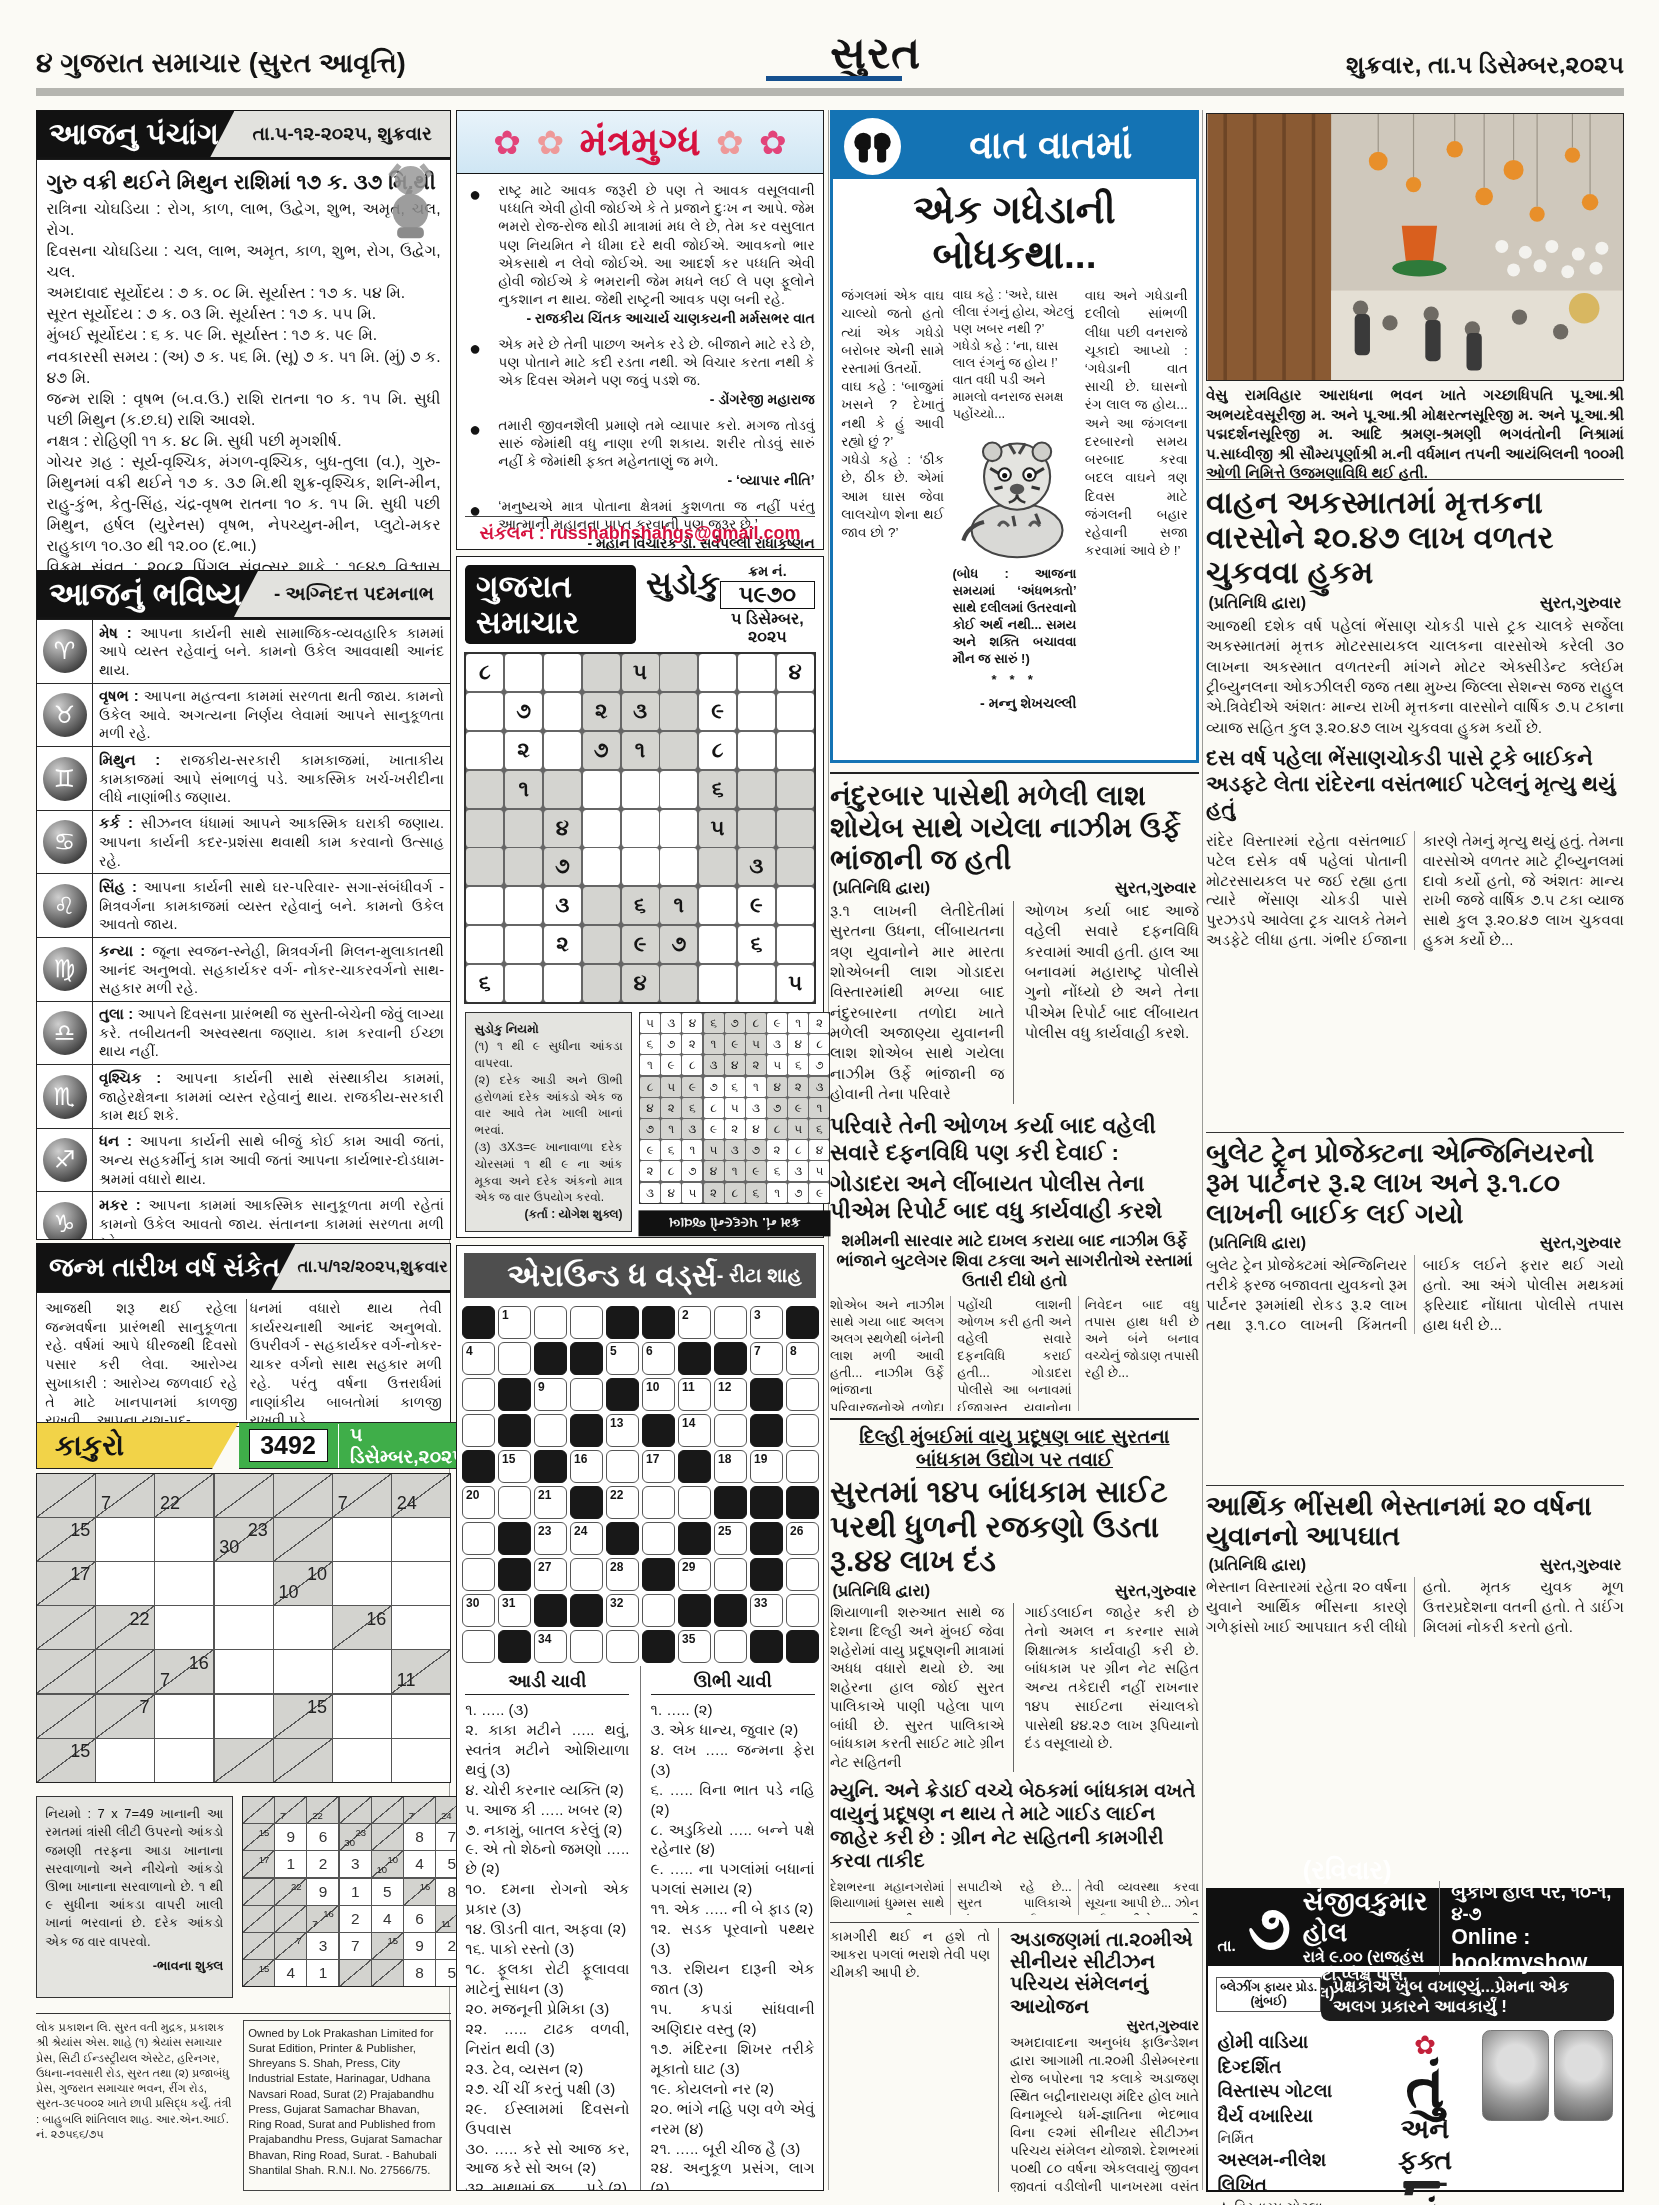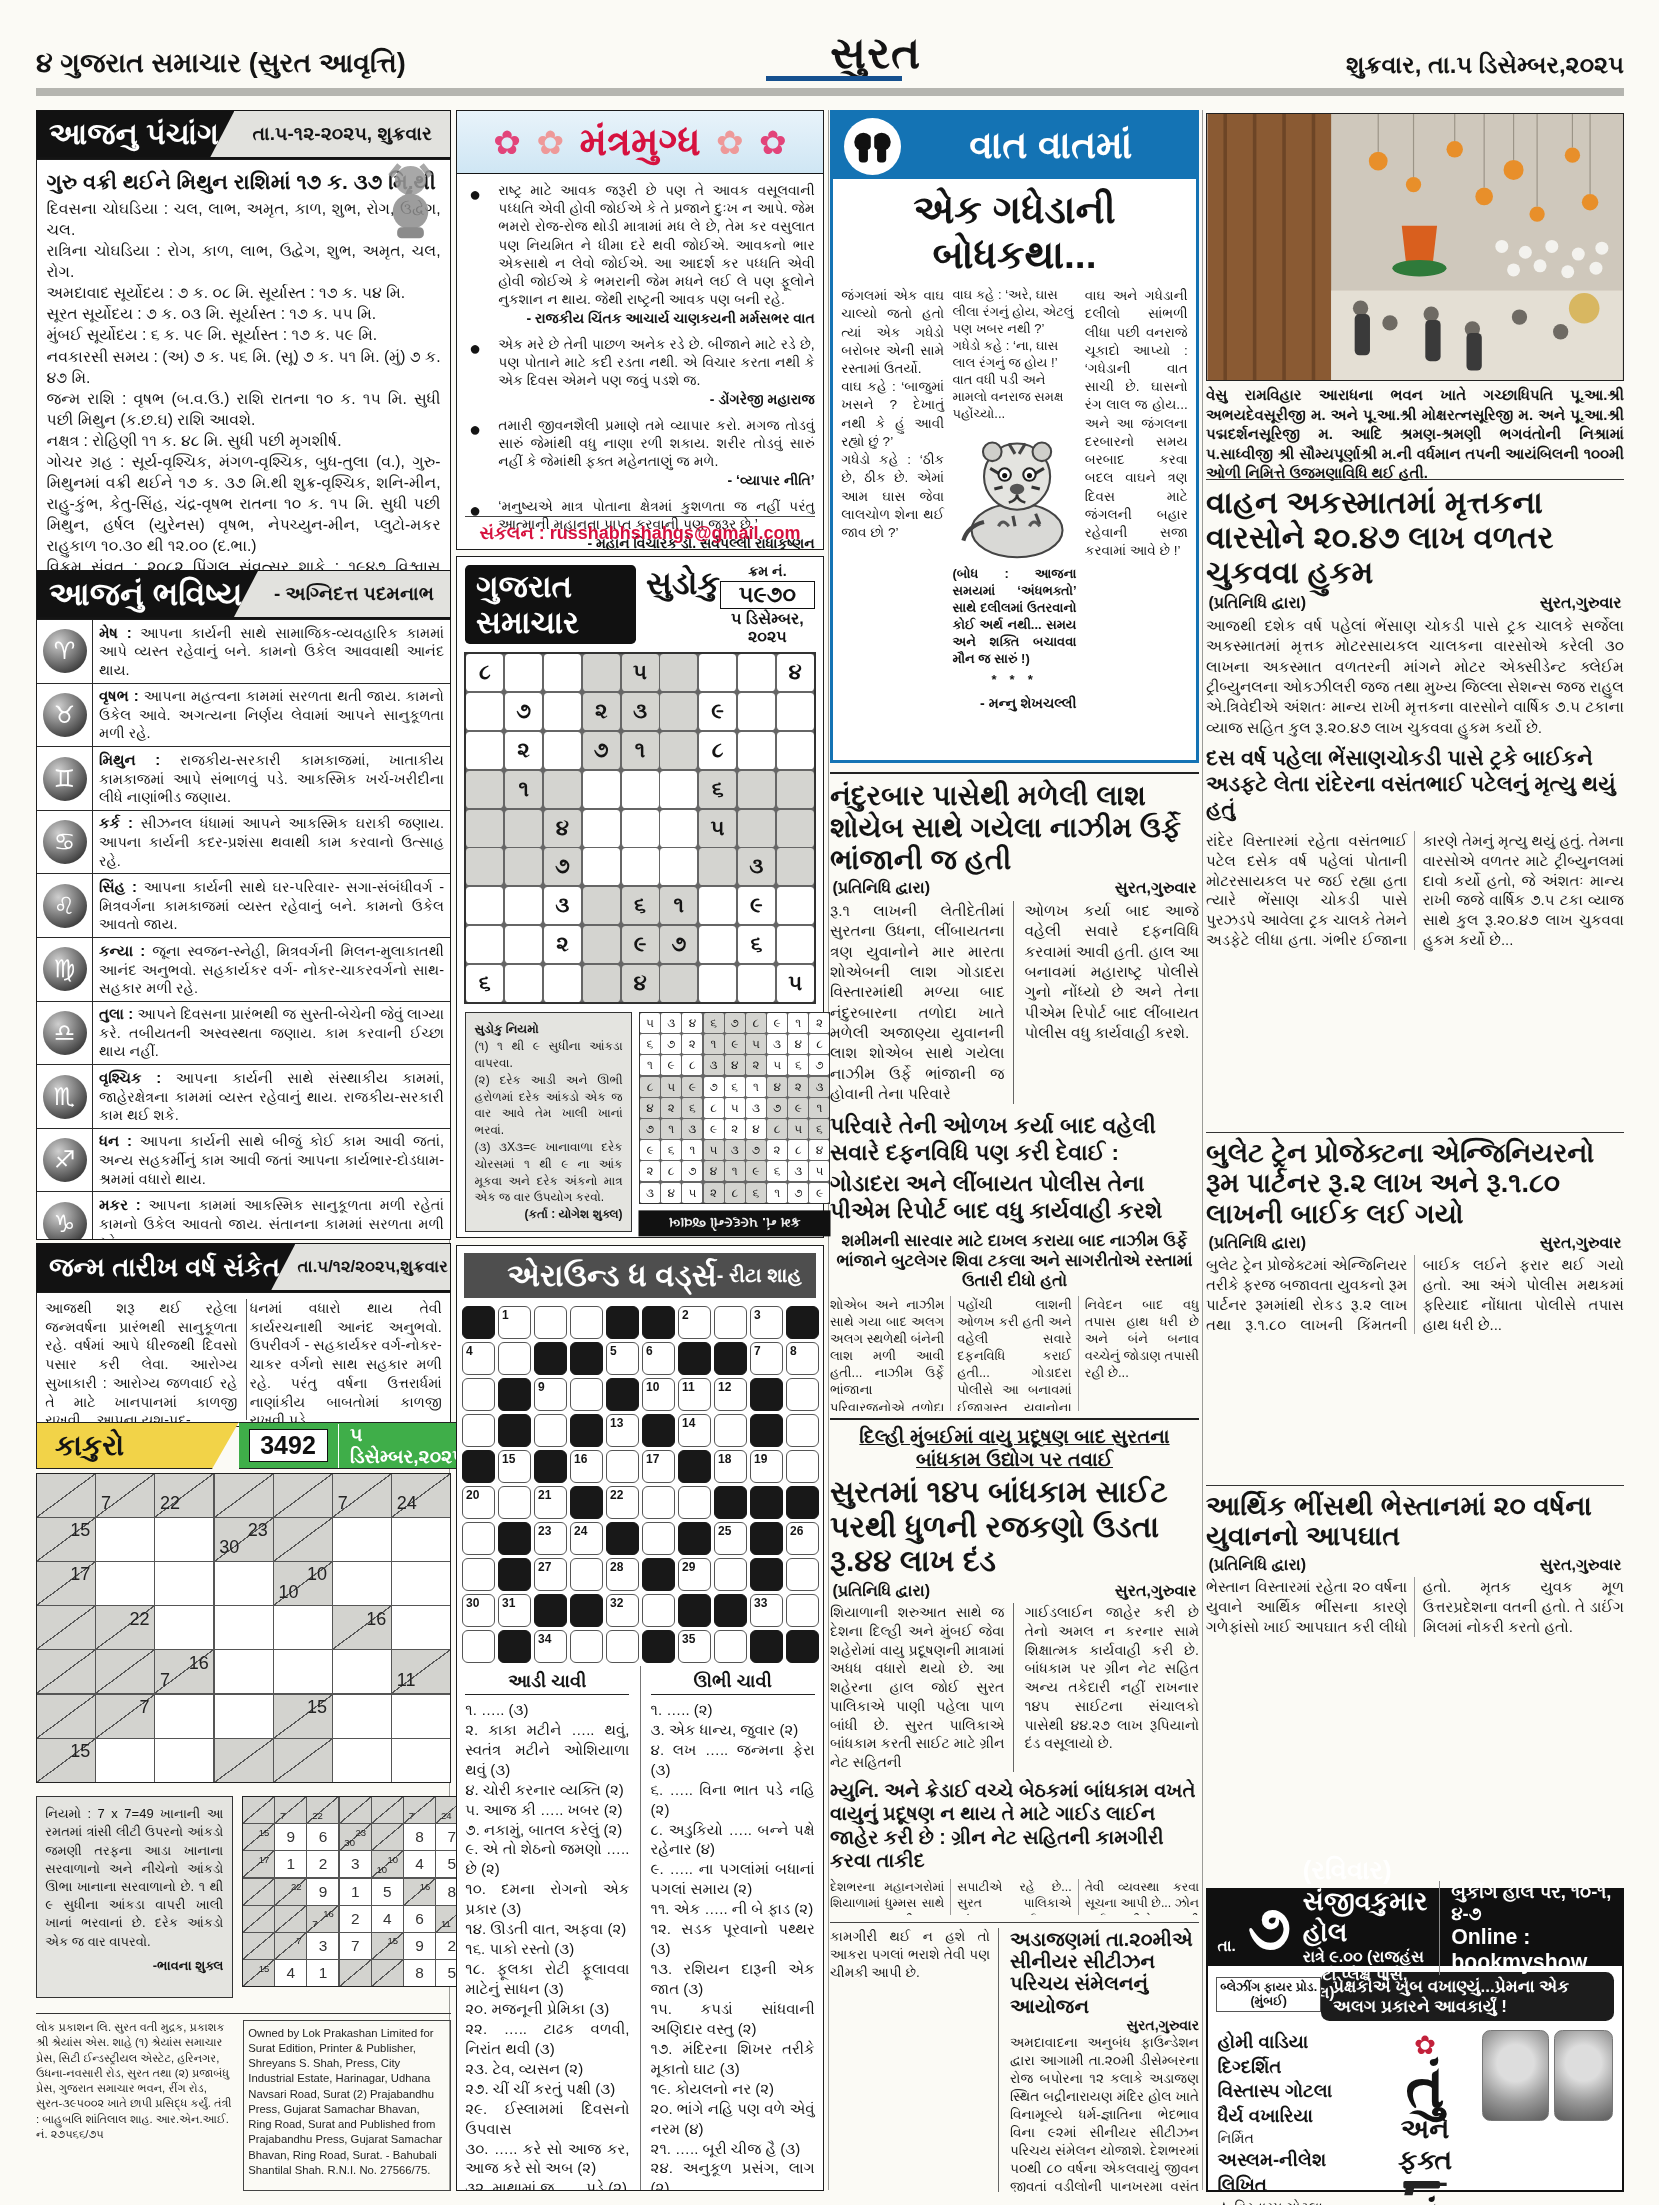--- a/index.html
+++ b/index.html
@@ -158,22 +158,22 @@
     <div class="bx" style="height:408px;padding:3.6px 9.5px;position:relative;overflow:hidden">
       <svg class="deity" viewBox="0 0 60 80">
         <ellipse cx="30" cy="22" rx="14" ry="13" fill="#9a9a9a"></ellipse>
         <path d="M30 30 q-6 10 2 16" stroke="#7c7c7c" stroke-width="5" fill="none"></path>
         <ellipse cx="30" cy="50" rx="16" ry="16" fill="#8d8d8d"></ellipse>
         <rect x="18" y="64" width="24" height="10" rx="4" fill="#777"></rect>
         <path d="M12 18 l8 -10 M48 18 l-8 -10" stroke="#999" stroke-width="5"></path>
       </svg>
       <div class="p-head">ગુરુ વક્રી થઈને મિથુન રાશિમાં ૧૭ ક. ૩૭ મિ.થી</div>
       <div id="panchang-lines">
+          <div class="p-line">રાત્રિના ચોઘડિયા : રોગ, કાળ, લાભ, ઉદ્વેગ, શુભ, અમૃત, ચલ, રોગ.</div>
           <div class="p-line">દિવસના ચોઘડિયા : ચલ, લાભ, અમૃત, કાળ, શુભ, રોગ, ઉદ્વેગ, ચલ.</div>
-          <div class="p-line">રાત્રિના ચોઘડિયા : રોગ, કાળ, લાભ, ઉદ્વેગ, શુભ, અમૃત, ચલ, રોગ.</div>
           <div class="p-line">અમદાવાદ સૂર્યોદય : ૭ ક. ૦૮ મિ. સૂર્યાસ્ત : ૧૭ ક. ૫૪ મિ.</div>
           <div class="p-line">સૂરત સૂર્યોદય : ૭ ક. ૦૩ મિ. સૂર્યાસ્ત : ૧૭ ક. ૫૫ મિ.</div>
           <div class="p-line">મુંબઈ સૂર્યોદય : ૬ ક. ૫૯ મિ. સૂર્યાસ્ત : ૧૭ ક. ૫૯ મિ.</div>
           <div class="p-line">નવકારસી સમય : (અ) ૭ ક. ૫૬ મિ. (સૂ) ૭ ક. ૫૧ મિ. (મું) ૭ ક. ૪૭ મિ.</div>
           <div class="p-line">જન્મ રાશિ : વૃષભ (બ.વ.ઉ.) રાશિ રાતના ૧૦ ક. ૧૫ મિ. સુધી પછી મિથુન (ક.છ.ઘ) રાશિ આવશે.</div>
           <div class="p-line">નક્ષત્ર : રોહિણી ૧૧ ક. ૪૮ મિ. સુધી પછી મૃગશીર્ષ.</div>
           <div class="p-line">ગોચર ગ્રહ : સૂર્ય-વૃશ્ચિક, મંગળ-વૃશ્ચિક, બુધ-તુલા (વ.), ગુરુ-મિથુનમાં વક્રી થઈને ૧૭ ક. ૩૭ મિ.થી શુક્ર-વૃશ્ચિક, શનિ-મીન, રાહુ-કુંભ, કેતુ-સિંહ, ચંદ્ર-વૃષભ રાતના ૧૦ ક. ૧૫ મિ. સુધી પછી મિથુન, હર્ષલ (યુરેનસ) વૃષભ, નેપચ્યુન-મીન, પ્લુટો-મકર રાહુકાળ ૧૦.૩૦ થી ૧૨.૦૦ (દ.ભા.)</div>
           <div class="p-line">વિક્રમ સંવત : ૨૦૮૨ પિંગલ સંવત્સર શાકે : ૧૯૪૭ વિશ્વાસુ જૈનવીર સંવત : ૨૫૫૨ દક્ષિણાયન હેમંત ઋતુ/રાષ્ટ્રીય દિનાંક : માગશર/ ૧૪/ વ્રજ માસ : પોષ-૧</div>
         </div>
     </div>

